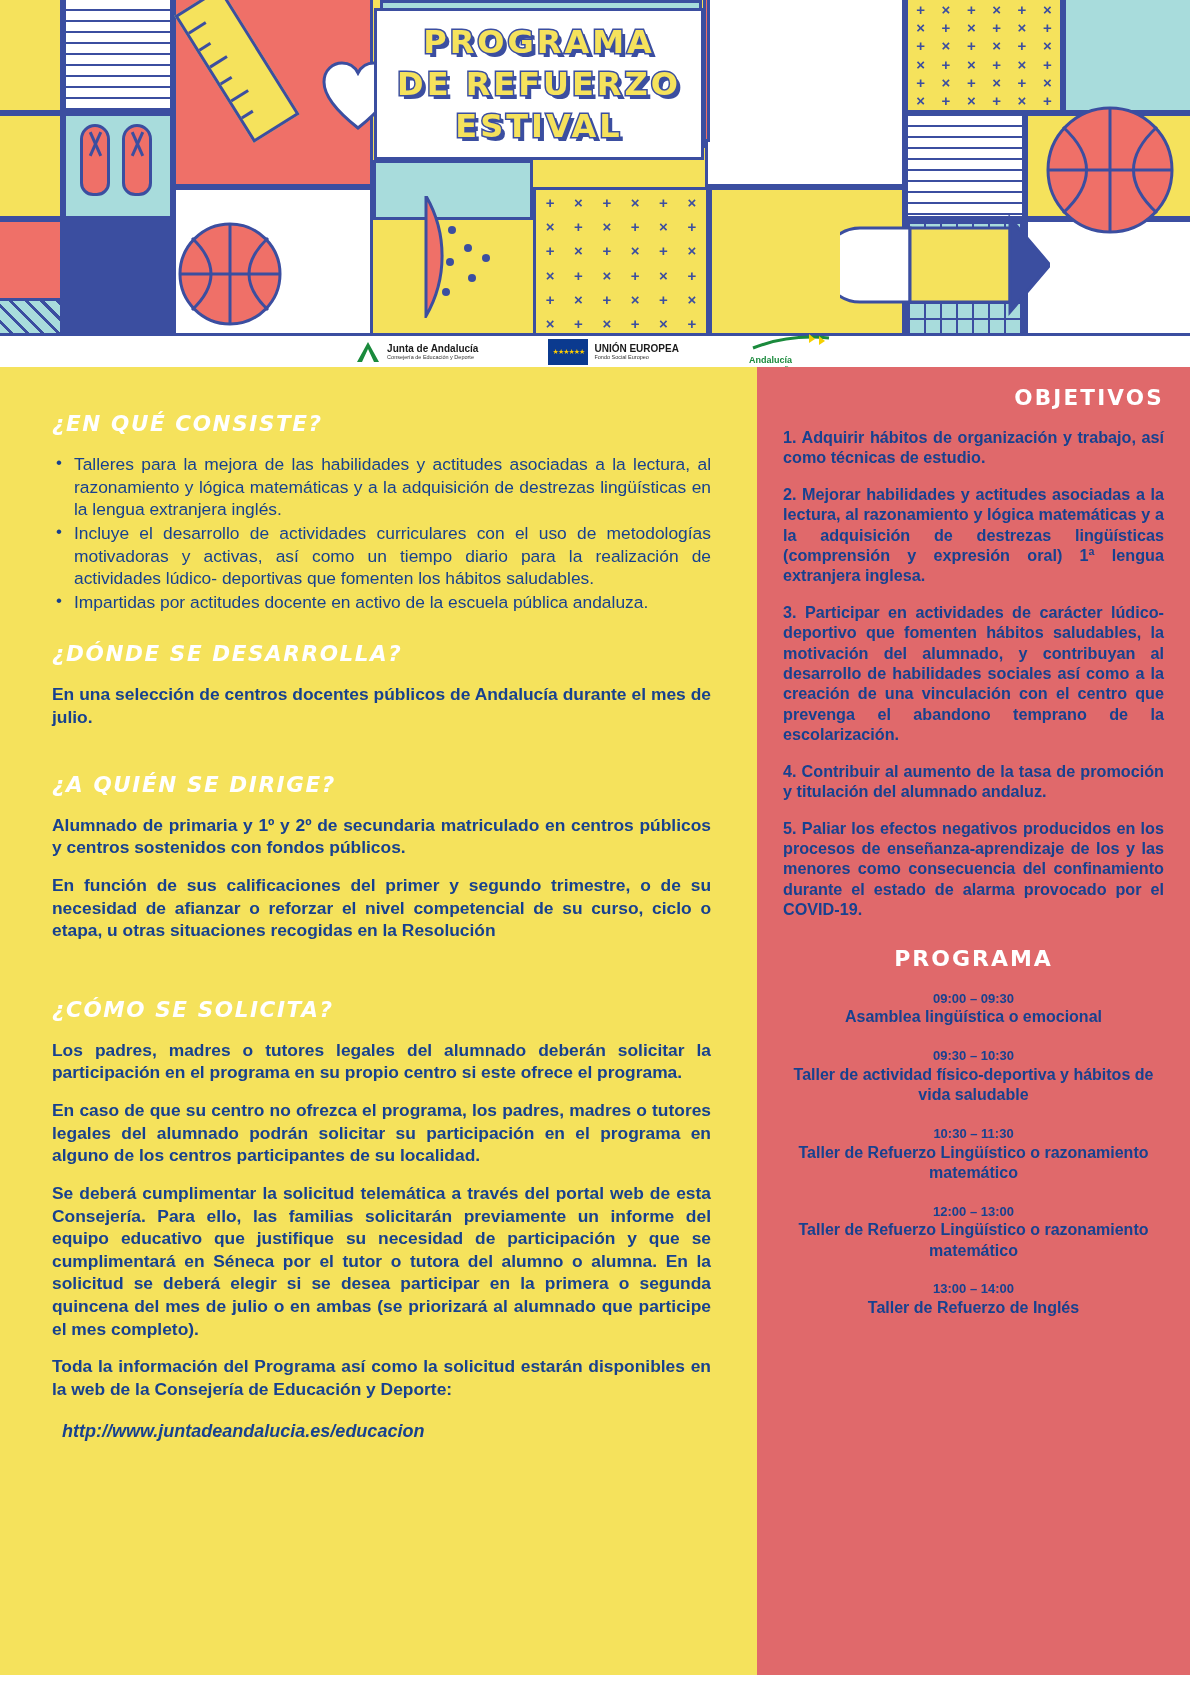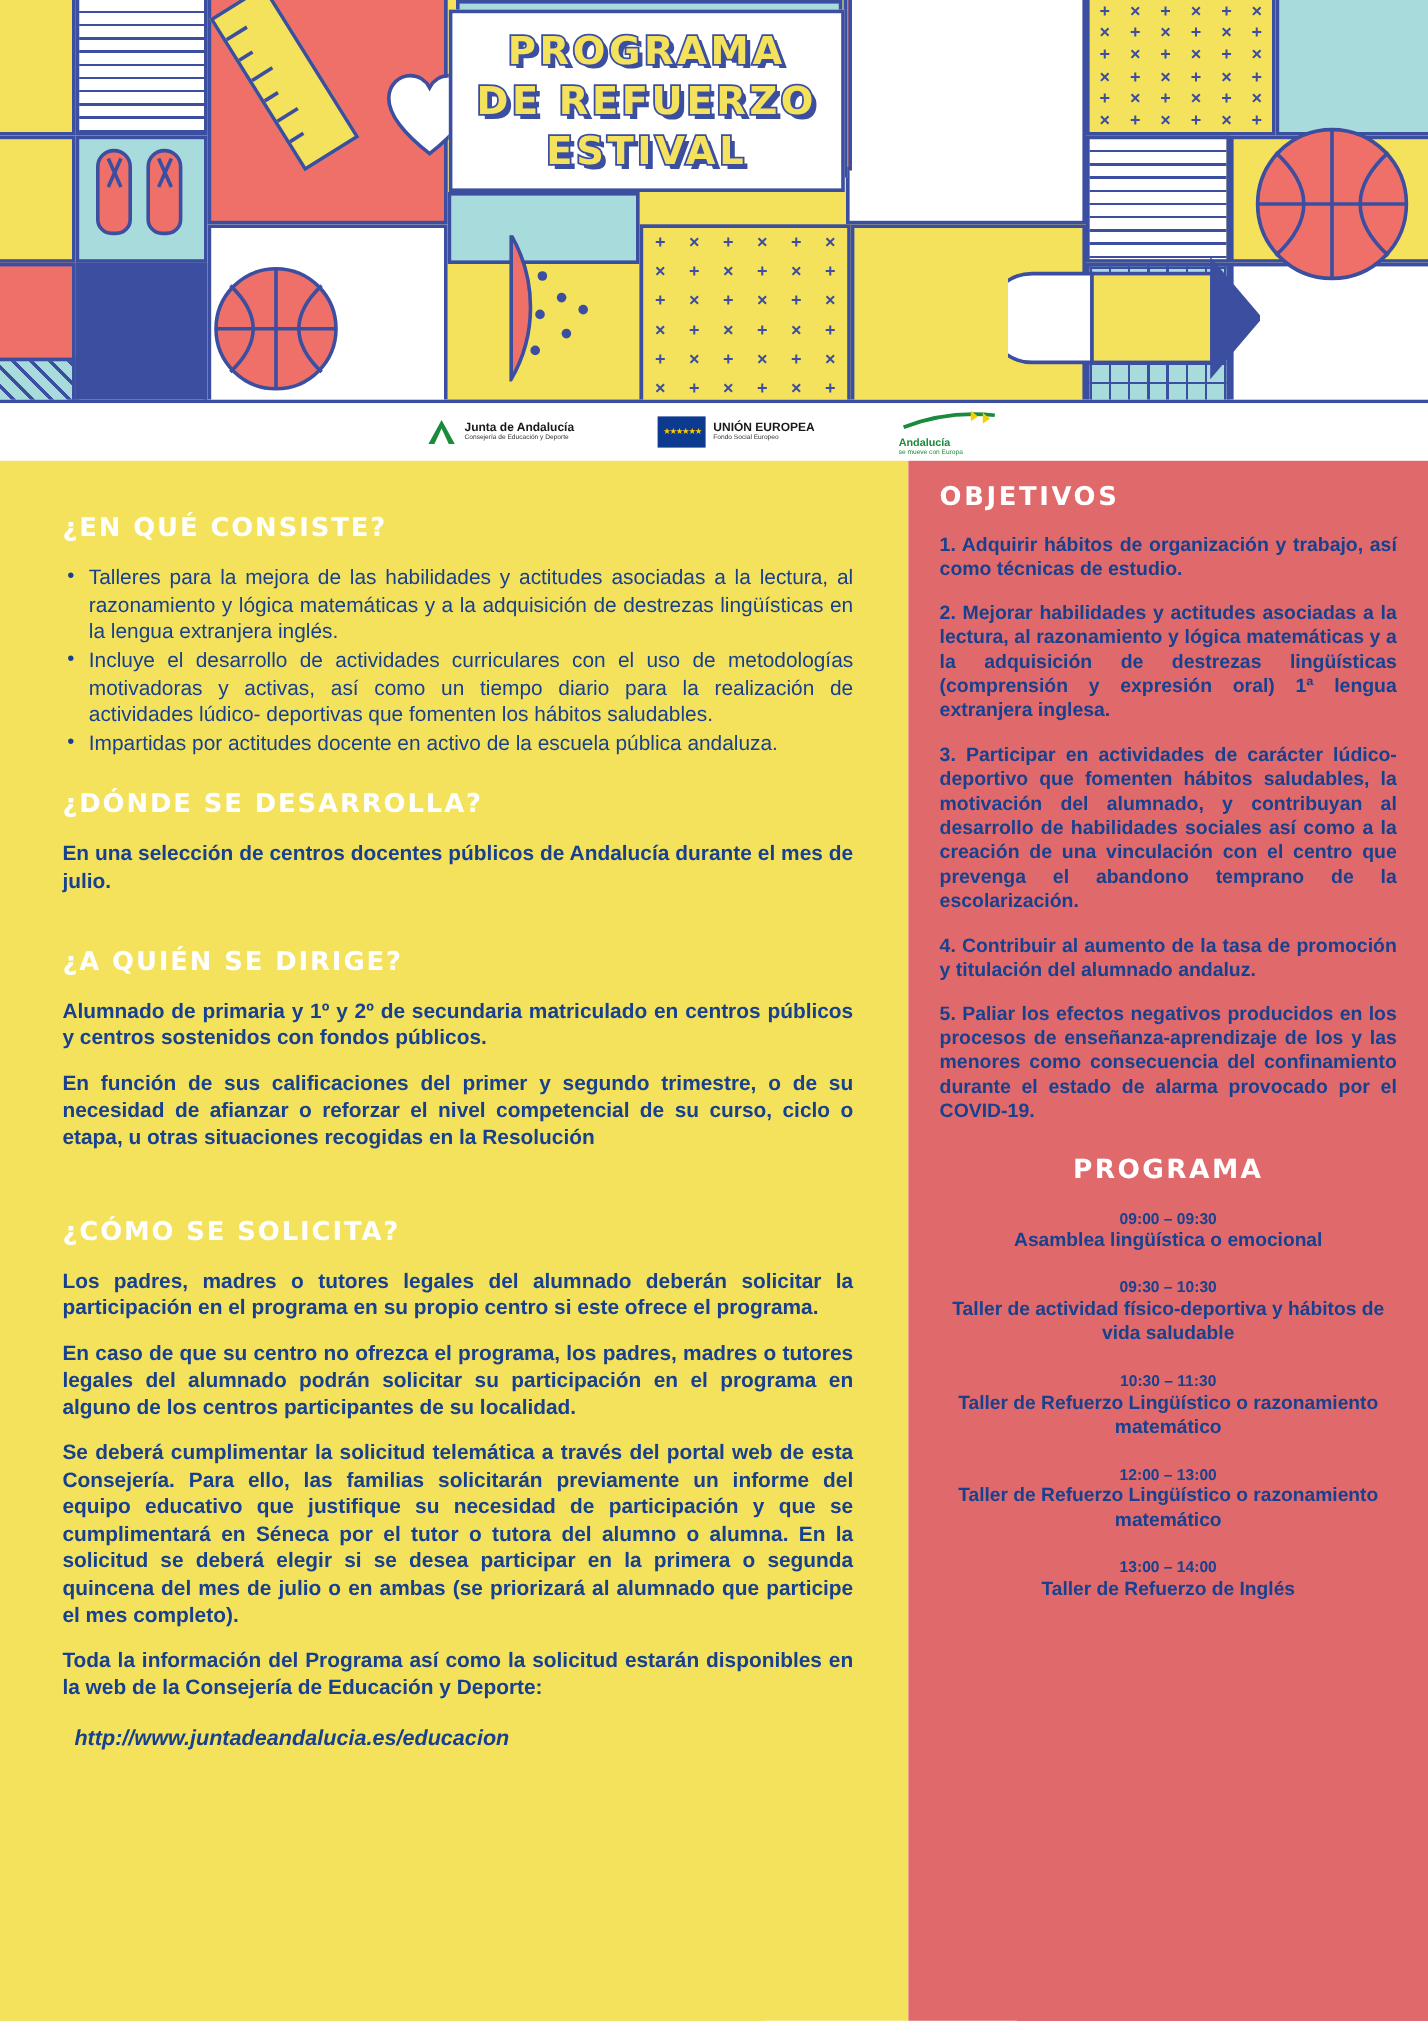--- a/index.html
+++ b/index.html
@@ -72,21 +72,21 @@
   .stack-card {
     position: absolute; border: 3px solid #3b4ea0; z-index: 20;
   }
   .heart {
     position: absolute; z-index: 25;
   }
 
   
   .logobar {
     position: relative;
-    width: 1190px; height: 48px;
+    width: 1190px; height: 31px;
     background: #ffffff;
     display: flex; align-items: center; justify-content: center;
     gap: 70px;
   }
   .logo { display: flex; align-items: center; gap: 6px; }
   .logo-txt { line-height: 1.1; }
   .logo-txt .l1 { font-size: 10px; font-weight: bold; color: #1a1a1a; }
   .logo-txt .l2 { font-size: 5.5px; color: #333; }
   .ja-mark { width: 26px; height: 24px; }
   .eu-flag {
@@ -106,23 +106,24 @@
     width: 433px; background: #e0696b;
     padding: 18px 26px 0 26px;
   }
 
   .sec-head {
     font-family: "DejaVu Sans", sans-serif;
     color: #ffffff;
     font-weight: bold;
     font-size: 21.5px;
     letter-spacing: 1.6px;
+    font-style: italic;
     margin-bottom: 17px;
   }
-  .sec-head.center { text-align: left; font-style: normal; letter-spacing: 2.2px; }
+  .sec-head.center { text-align: right; font-style: normal; letter-spacing: 2.2px; }
 
   .body-txt {
     color: #17418f;
     font-weight: bold;
     font-size: 17.4px;
     line-height: 1.30;
     text-align: justify;
     margin-bottom: 15px;
   }
   ul.bullets { list-style: none; margin: 0 0 28px 0; padding: 0; }

